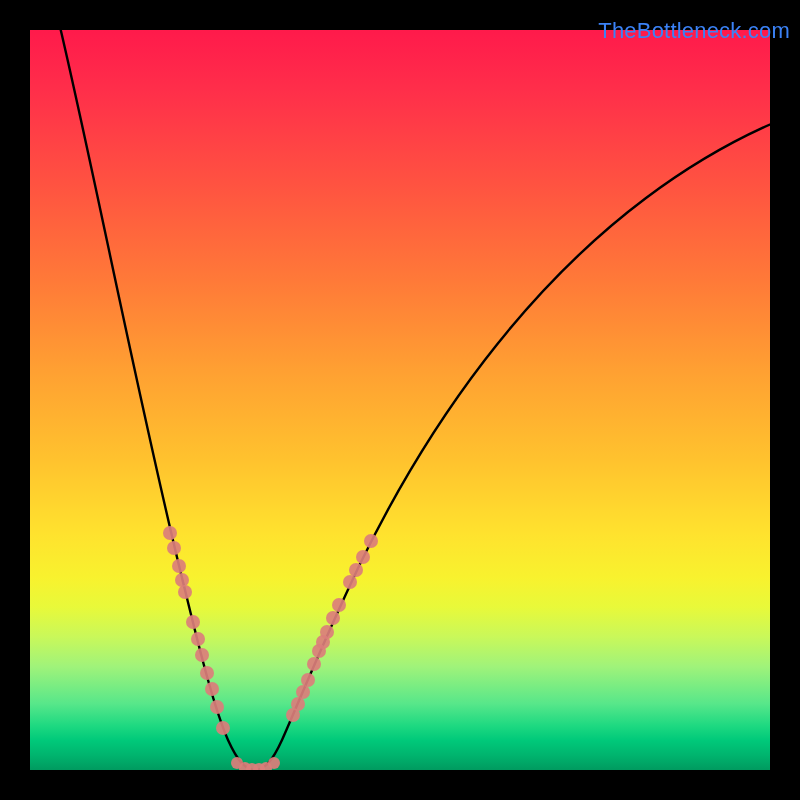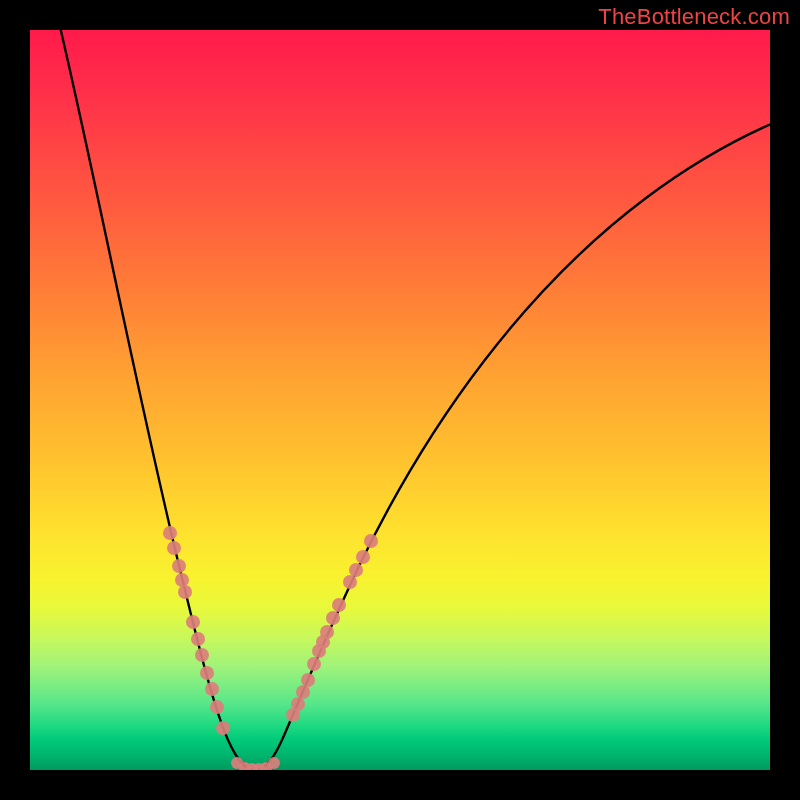--- a/index.html
+++ b/index.html
@@ -11,26 +11,26 @@
     overflow: hidden;
   }
   .container {
     position: relative;
     width: 800px;
     height: 800px;
     background: #000;
   }
   .watermark {
     position: absolute;
-    top: 4px;
+    top: 18px;
     right: 10px;
     font-family: Arial, Helvetica, sans-serif;
     font-size: 22px;
     font-weight: 500;
-    color: #ef4444;
+    color: #3b82f6;
     letter-spacing: 0.2px;
     z-index: 50;
   }
   .plot-area {
     position: absolute;
     left: 30px;
     top: 30px;
     width: 740px;
     height: 740px;
     overflow: hidden;

